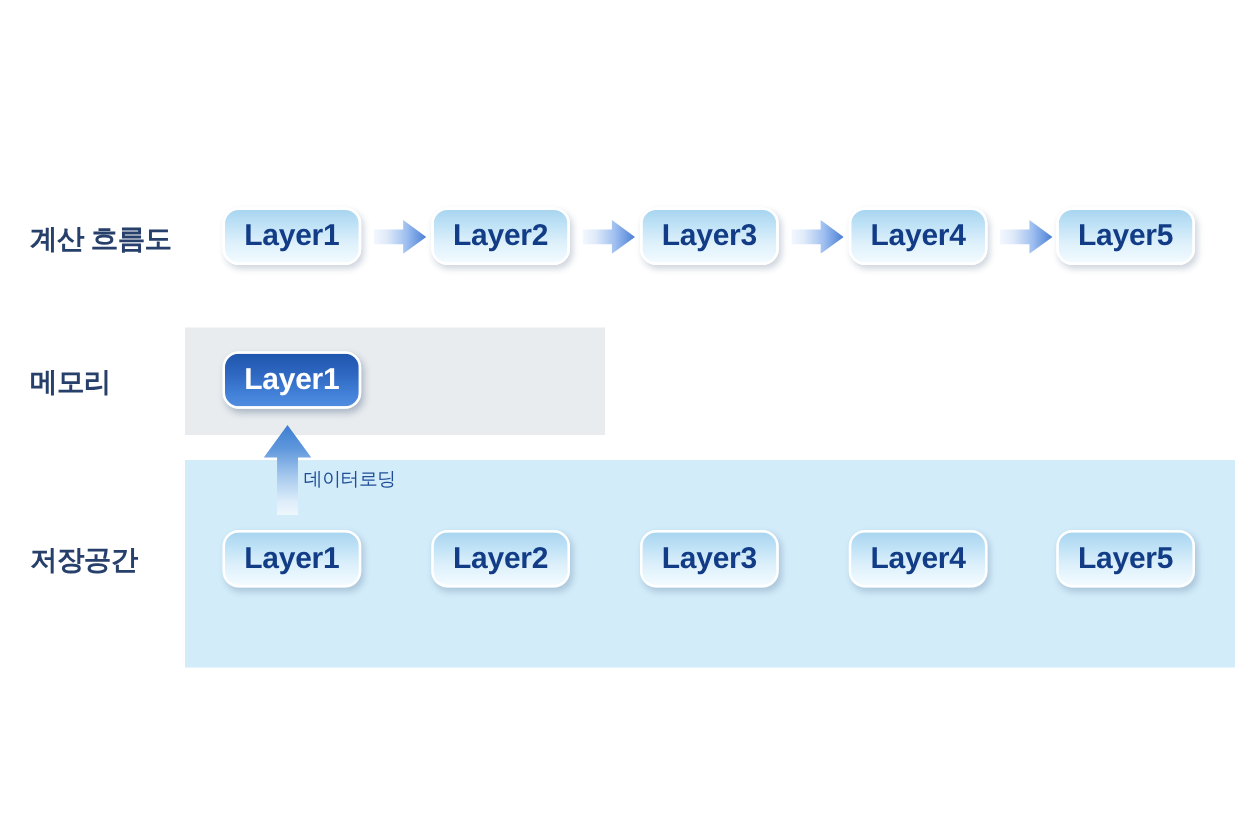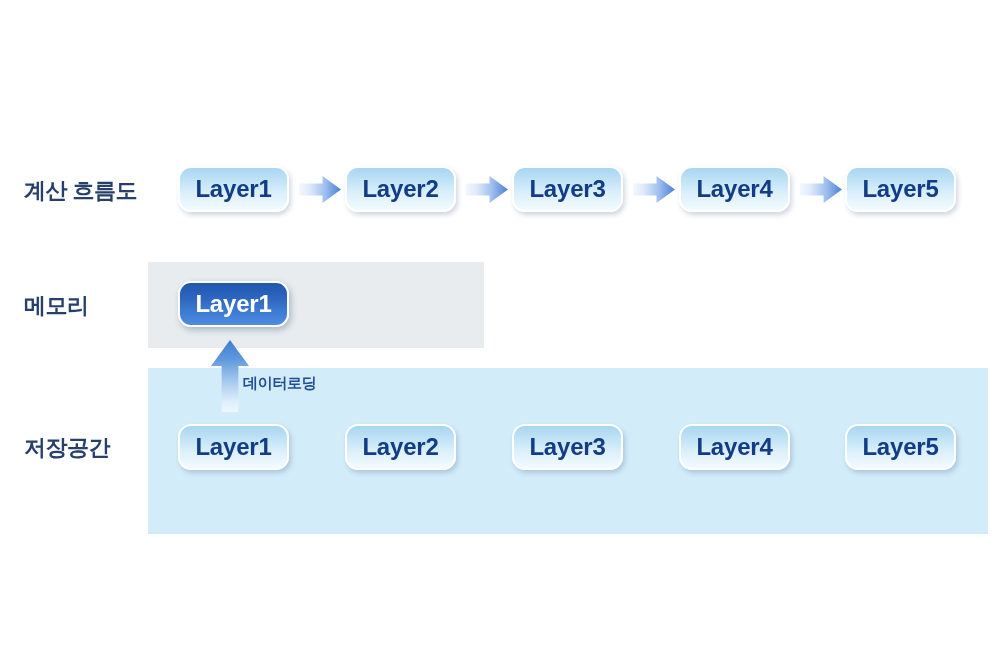--- a/index.html
+++ b/index.html
@@ -98,21 +98,21 @@
     background: linear-gradient(180deg, #3d7ed0 0%, #5f97dc 26%, #a8caee 58%, #ddedfa 85%, #eef7fd 100%);
     clip-path: polygon(50% 0%, 100% 36%, 72% 36%, 72% 100%, 28% 100%, 28% 36%, 0% 36%);
   }
 
   .arrow-caption {
     position: absolute;
     left: 243px;
     top: 374px;
     color: #1f4e96;
     font-size: 15px;
-    font-weight: bold;
+    font-weight: normal;
     letter-spacing: -0.3px;
     white-space: nowrap;
   }
 </style>
 </head>
 <body>
 
 <div id="stage">
 
   <div class="band band-memory"></div>

